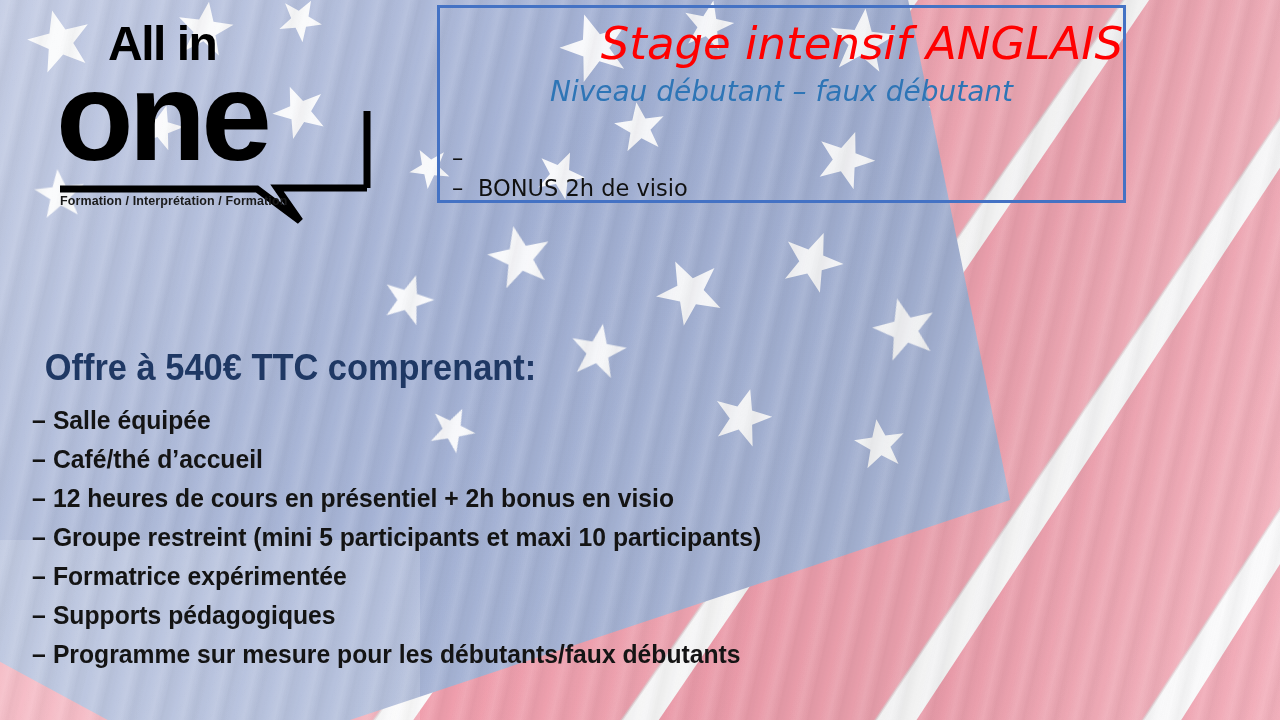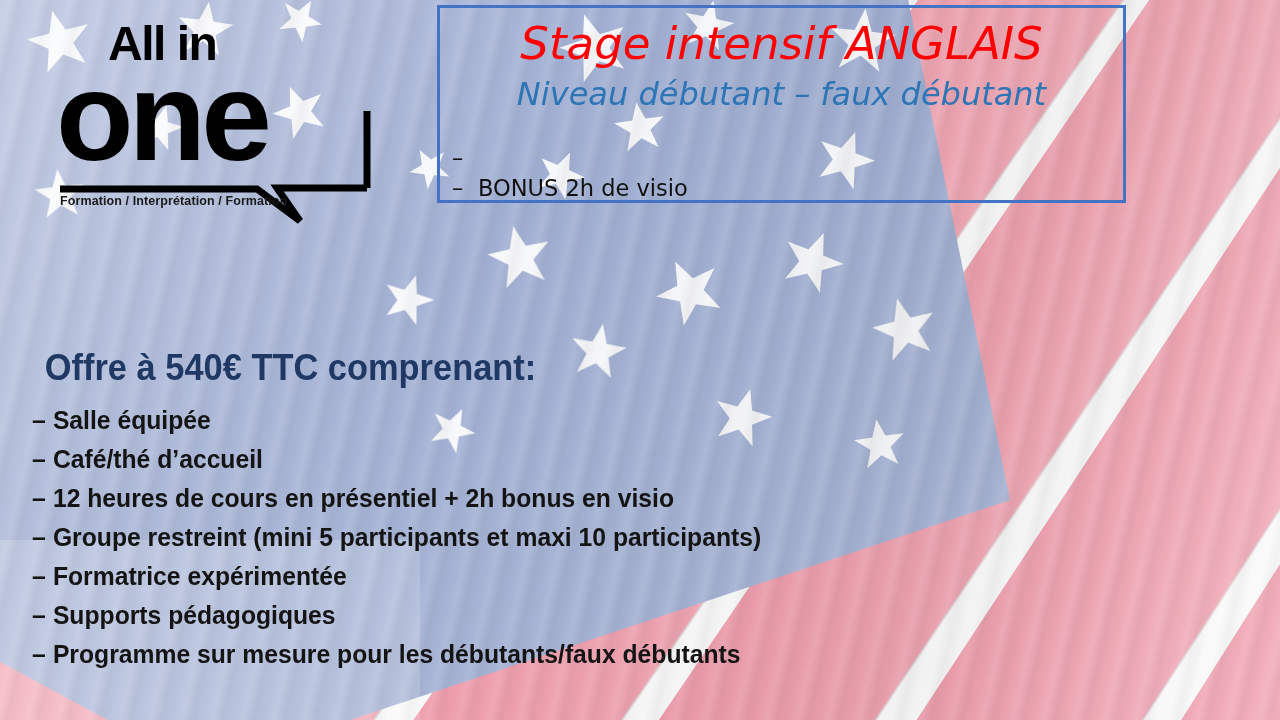--- a/index.html
+++ b/index.html
@@ -111,39 +111,39 @@
     width: 689px;
     height: 198px;
     border: 3px solid #4472c4;
     box-sizing: border-box;
   }
   #header-title {
     position: absolute;
     left: 0;
     right: 0;
     top: 12px;
-    text-align: center;
+    text-align: right;
     font-family: "DejaVu Sans", sans-serif;
     font-style: italic;
     font-weight: normal;
     font-size: 45px;
     line-height: 1.05;
     color: #ff0000;
     white-space: nowrap;
   }
   #header-subtitle {
     position: absolute;
     left: 0;
     right: 0;
     top: 69px;
     text-align: center;
     font-family: "DejaVu Sans", sans-serif;
     font-style: italic;
     font-weight: normal;
-    font-size: 32px;
+    font-size: 28px;
     line-height: 1.1;
     color: #2e75b6;
     white-space: nowrap;
   }
   #header-bullets {
     position: absolute;
     left: 12px;
     top: 136px;
     right: 4px;
   }

